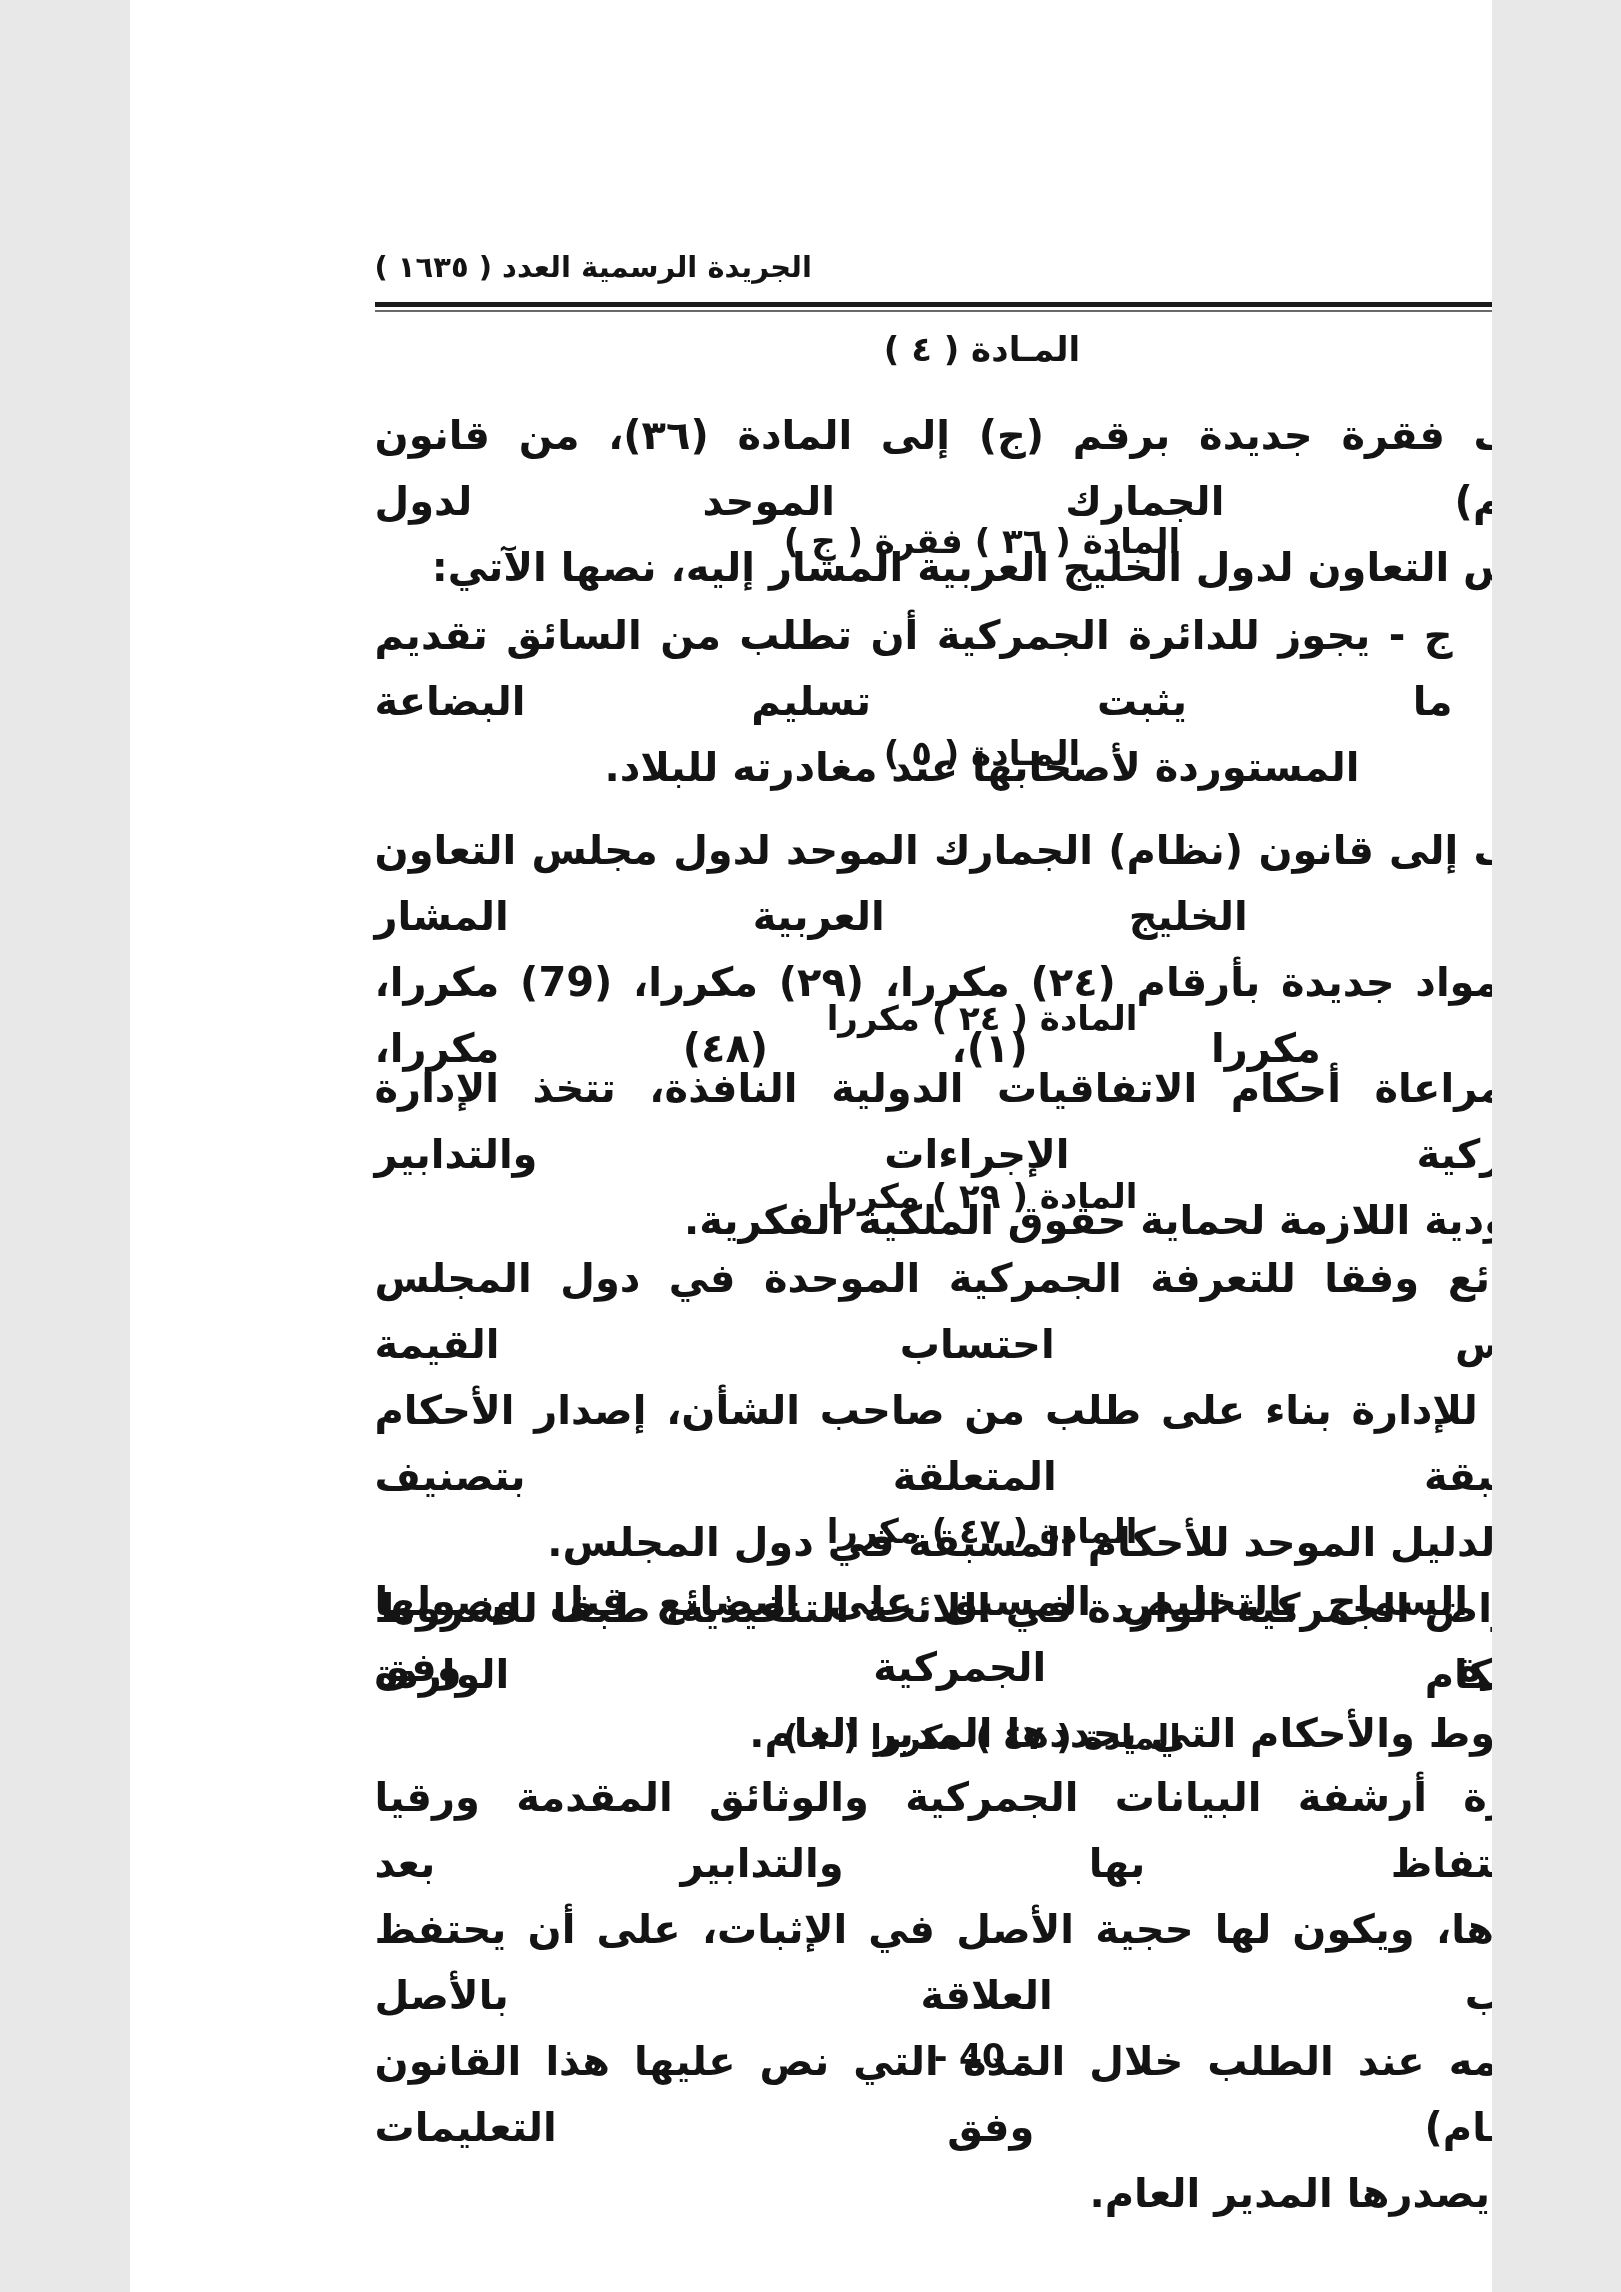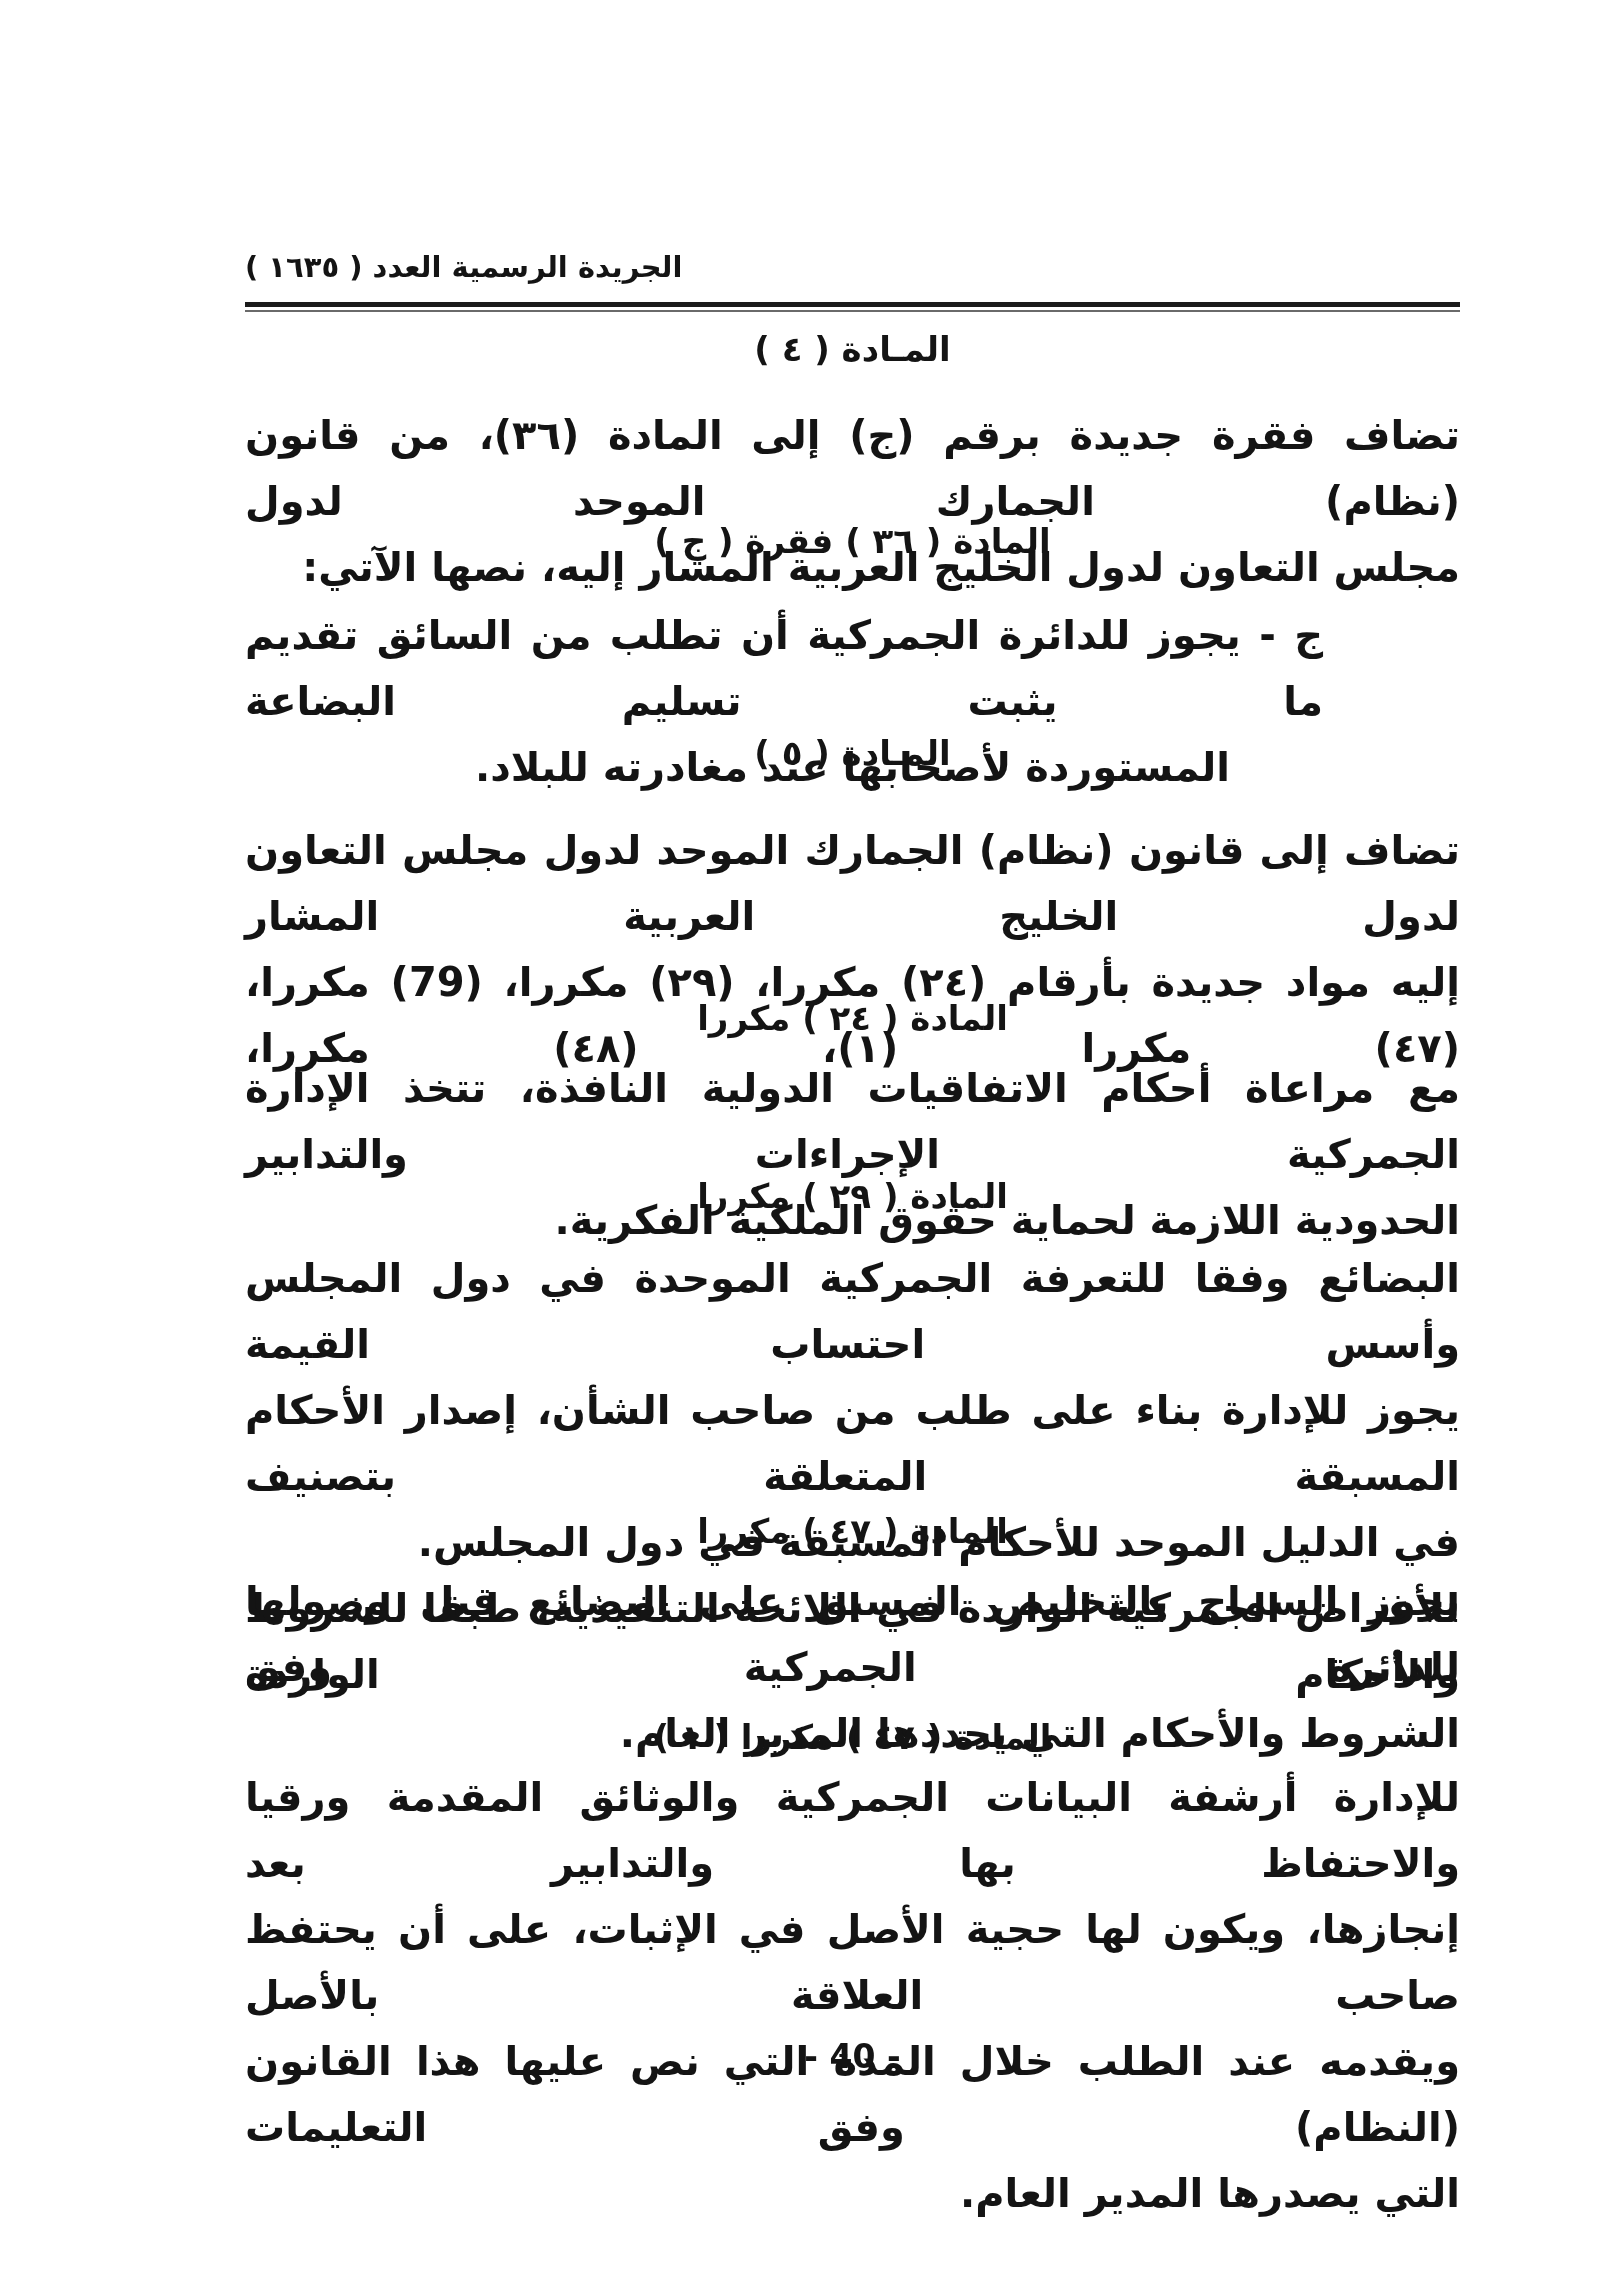--- a/index.html
+++ b/index.html
@@ -1,18 +1,18 @@
 <!DOCTYPE html>
 <html lang="ar" dir="rtl"><head>
 <meta charset="utf-8">
 <style>
   html,body{margin:0;padding:0;background:#e8e8e8;}
   .page{
     position:relative;
-    width:1621px;height:2293px;
+    width:1362px;height:2293px;
     margin:0 auto;
     background:#ffffff;
     font-family:"DejaVu Sans",sans-serif;
     color:#141414;
     direction:rtl;
     overflow:hidden;
   }
   .abs{position:absolute;left:245px;width:1215px;}
   .gazette-title{
     top:245px;

